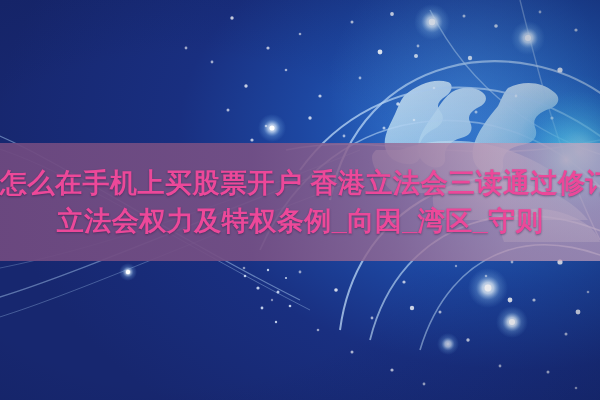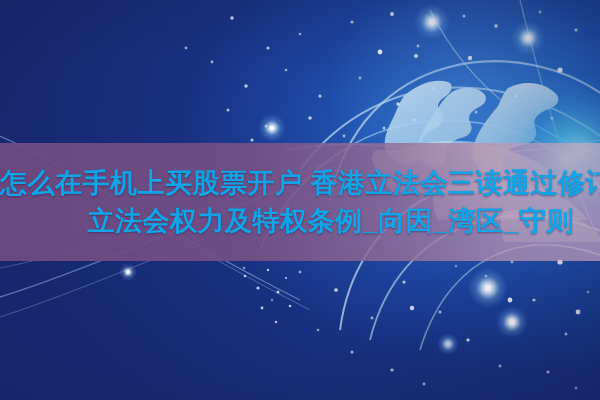--- a/index.html
+++ b/index.html
@@ -68,30 +68,30 @@
     top: 143px;
     width: 600px;
     height: 118px;
     display: flex;
     flex-direction: column;
     align-items: center;
     justify-content: center;
     gap: 2px;
   }
   .headline-line {
-    color: #0ea5e9;
+    color: #ec4899;
     font-size: 27px;
     font-weight: bold;
     line-height: 36px;
     letter-spacing: 0.5px;
     white-space: nowrap;
     text-shadow: 0 1px 2px rgba(40,20,60,0.45);
   }
   .headline-line.l1 { width: 600px; text-align: center; }
-  .headline-line.l2 { width: 548px; text-align: right; }
+  .headline-line.l2 { width: 548px; text-align: center; }
 </style>
 </head>
 <body>
 
 <div id="banner">
 
   <div class="layer bg-base"></div>
 
   <svg class="svg-layer" viewBox="0 0 600 400" preserveAspectRatio="none">
     <defs>

